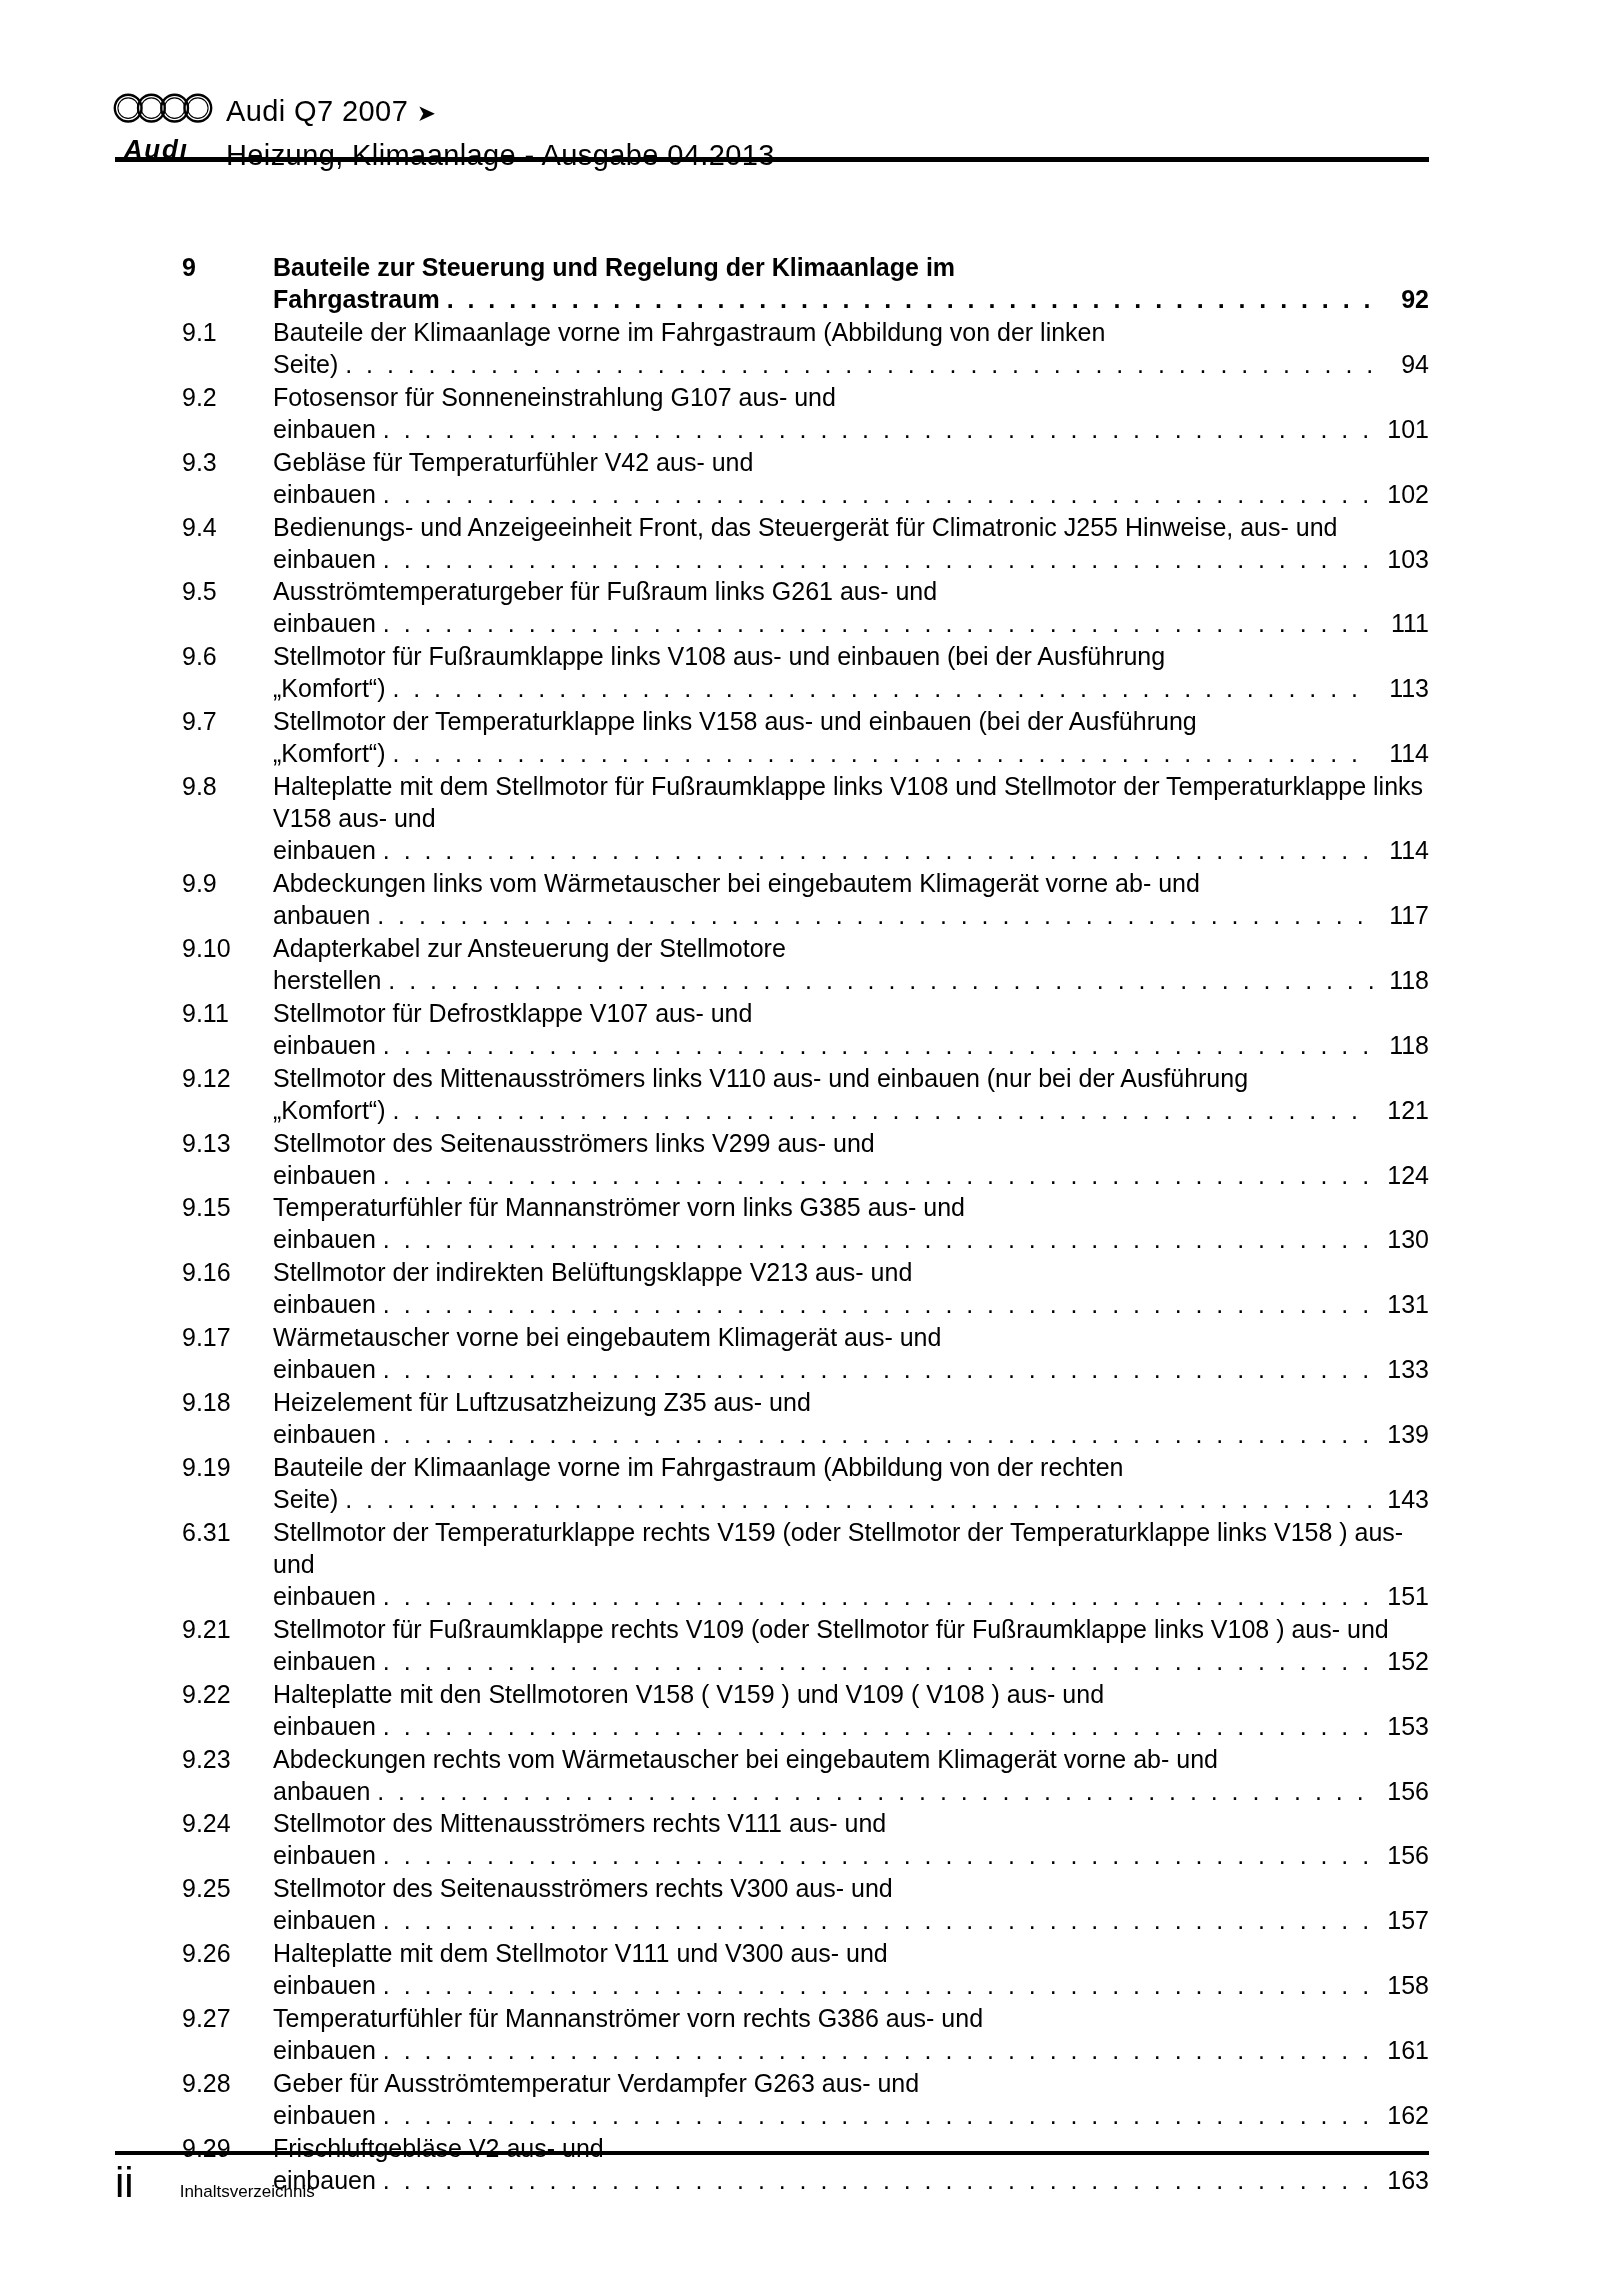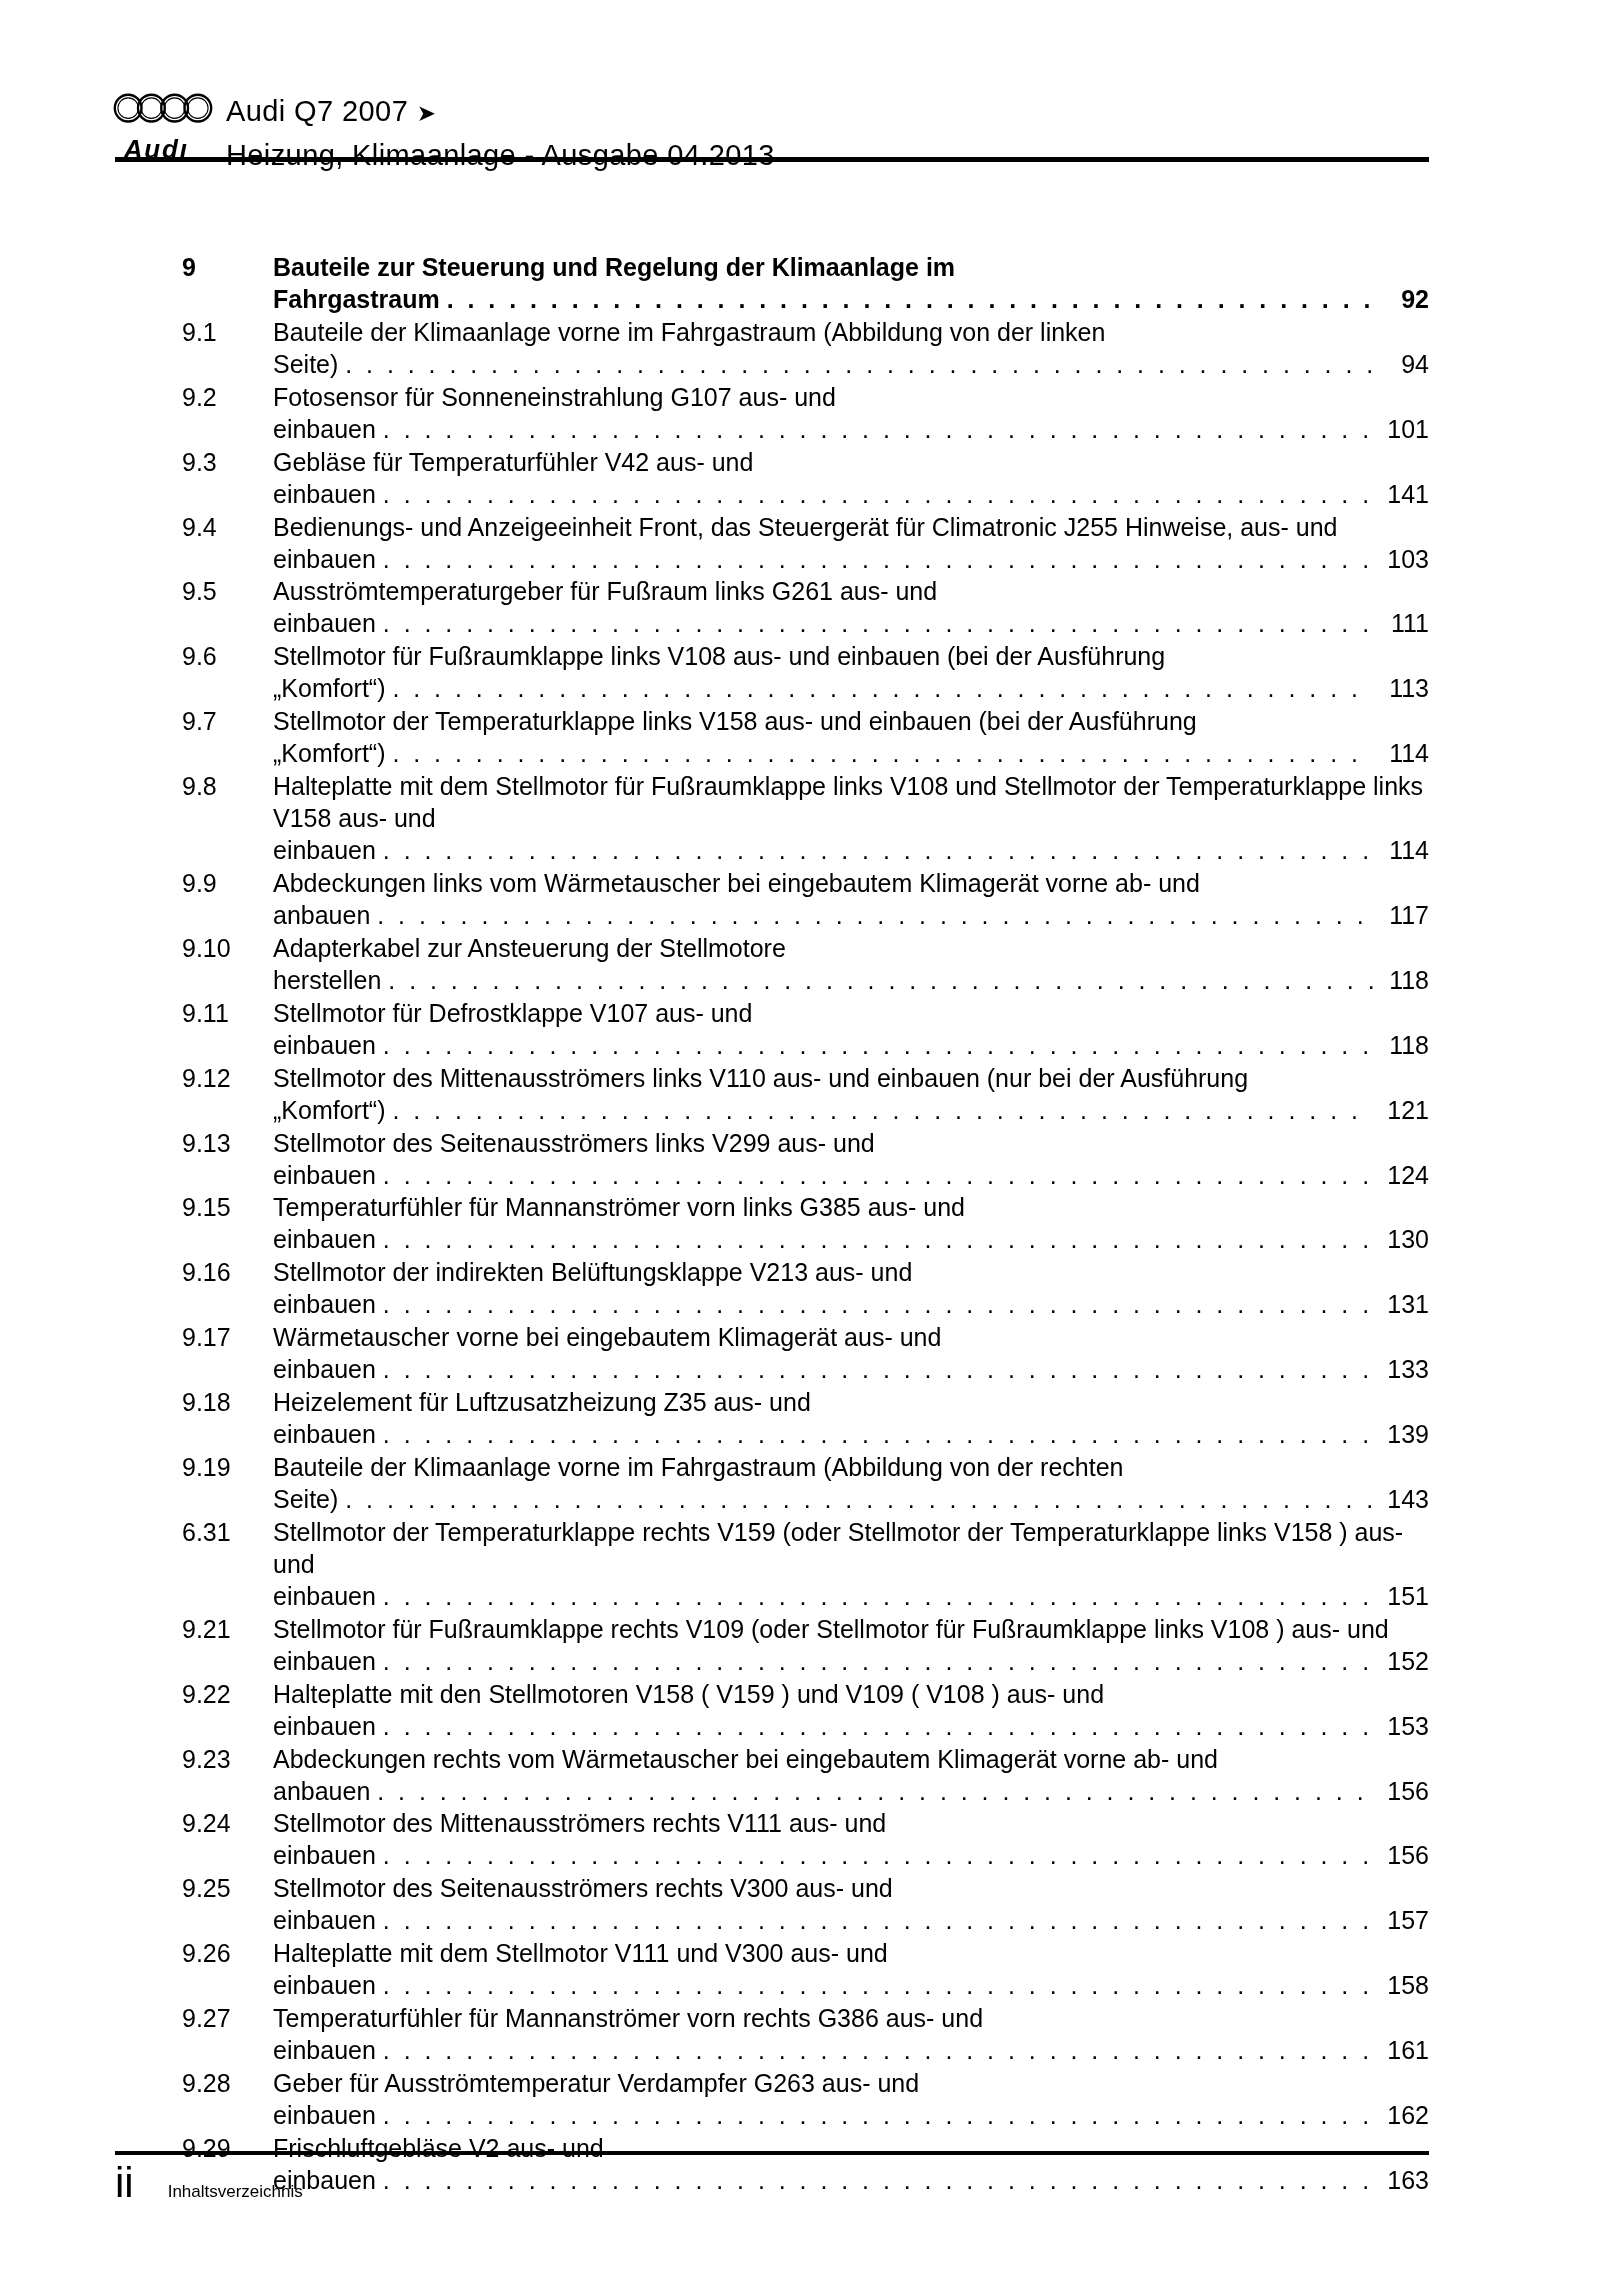--- a/index.html
+++ b/index.html
@@ -47,21 +47,21 @@
     background:#fff; padding-left:16px;
   }
 
   
   .footer-rule {
     position:absolute; left:115px; top:2151px;
     width:1314px; height:3.6px; background:#000;
   }
   .footer {
     position:absolute; left:115px; top:2160px;
-    display:flex; align-items:baseline; gap:34px;
+    display:flex; align-items:baseline; gap:46px;
   }
   .footer-page { font-size:42px; line-height:1.1; }
   .footer-label { font-size:17px; }
 </style>
 </head>
 <body>
 
 <div class="brand">
   <span>
     <svg width="100" height="36" viewBox="0 0 112 40">
@@ -109,21 +109,21 @@
     <span class="toc-num">9.2</span>
     <span class="toc-body">
       <span class="toc-title">Fotosensor für Sonneneinstrahlung G107 aus- und einbauen</span>
       <span class="toc-page">101</span>
     </span>
   </div>
     <div class="toc-entry">
     <span class="toc-num">9.3</span>
     <span class="toc-body">
       <span class="toc-title">Gebläse für Temperaturfühler V42 aus- und einbauen</span>
-      <span class="toc-page">141</span>
+      <span class="toc-page">102</span>
     </span>
   </div>
     <div class="toc-entry">
     <span class="toc-num">9.4</span>
     <span class="toc-body">
       <span class="toc-title">Bedienungs- und Anzeigeeinheit Front, das Steuergerät für Climatronic J255 Hinweise, aus- und einbauen</span>
       <span class="toc-page">103</span>
     </span>
   </div>
     <div class="toc-entry">

